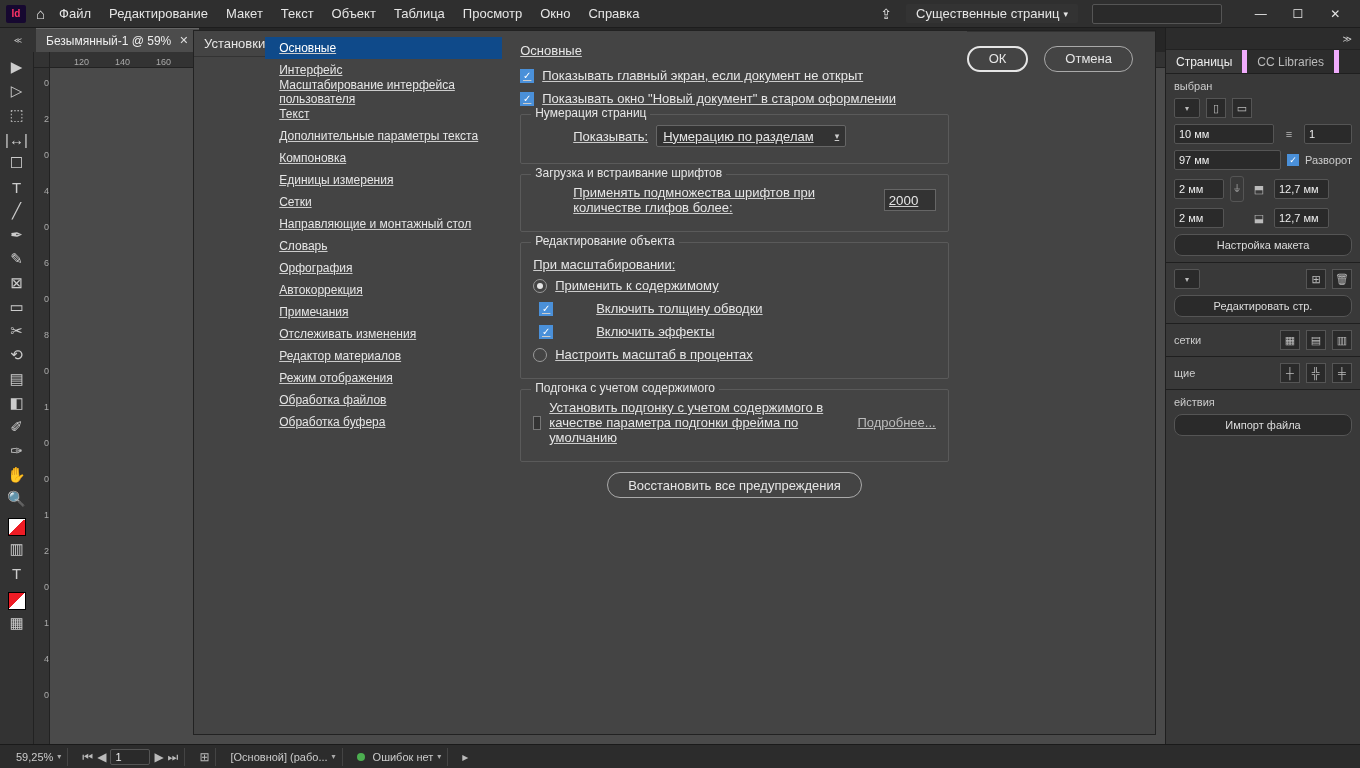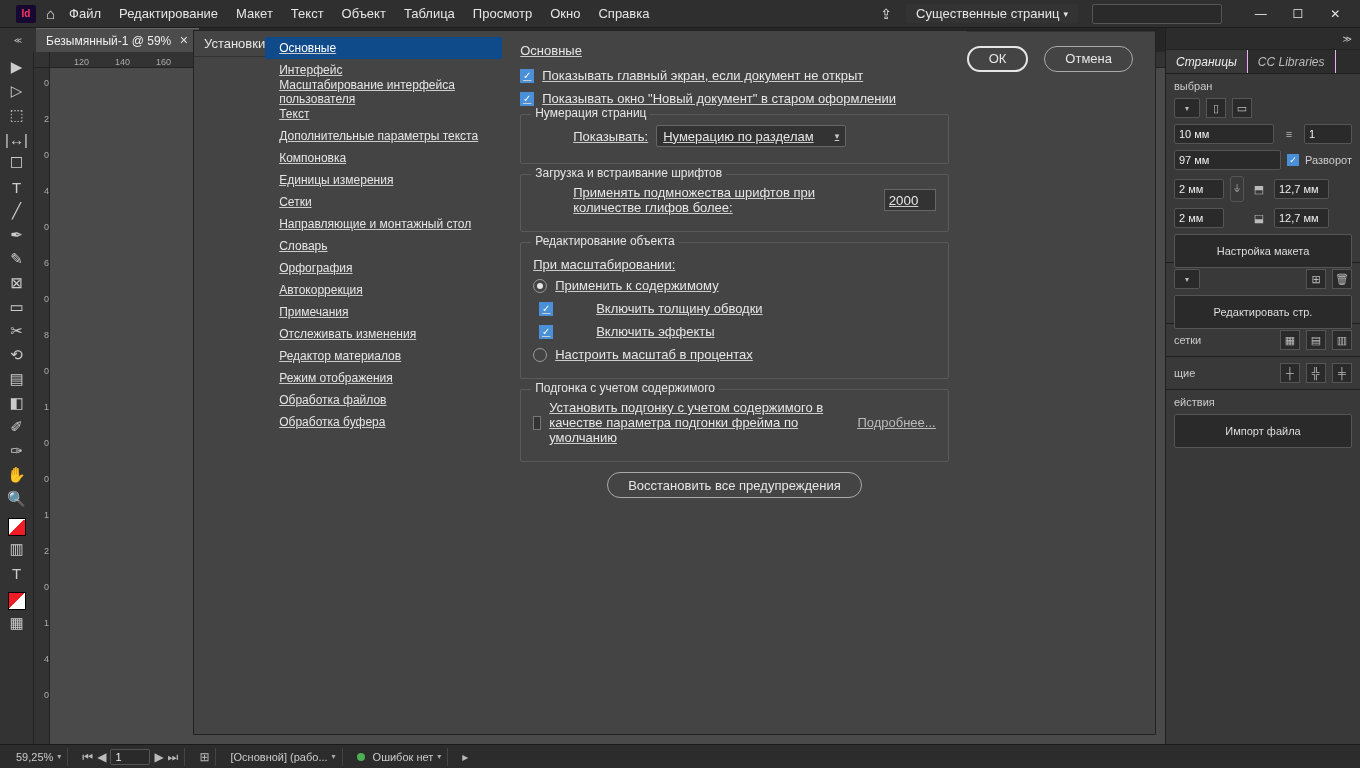--- a/index.html
+++ b/index.html
@@ -1,19 +1,19 @@
 <!DOCTYPE html>
 <html><head>
 <meta charset="utf-8">
 <style>
 * { margin:0; padding:0; box-sizing:border-box; font-family:"Segoe UI","Helvetica Neue",Arial,sans-serif; }
 body { width:1360px; height:768px; background:#333; color:#ccc; font-size:12px; overflow:hidden; position:relative; }
 
 
-.topbar { height:28px; background:#2f2f2f; display:flex; align-items:center; padding-left:16px; border-bottom:1px solid #1d1d1d; }
+.topbar { height:28px; background:#2f2f2f; display:flex; align-items:center; padding-left:6px; border-bottom:1px solid #1d1d1d; }
 .id-logo { width:20px; height:18px; background:#160830; color:#ff3366; font-weight:bold; font-size:10px; display:flex; align-items:center; justify-content:center; border-radius:2px; margin-right:10px; }
 .home-icon { font-size:15px; color:#e6e6e6; margin-right:14px; }
 .menu { display:flex; gap:18px; color:#e6e6e6; font-size:13px; }
 .menu span { cursor:pointer; }
 .topbar-right { margin-left:auto; display:flex; align-items:center; gap:14px; padding-right:6px; }
 .share-icon { font-size:14px; color:#e6e6e6; }
 .essentials { display:flex; align-items:center; gap:4px; color:#e6e6e6; font-size:13px; padding:2px 10px; background:#333; border-radius:2px; }
 .search-box { width:130px; height:20px; background:#2a2a2a; border:1px solid #555; border-radius:2px; }
 .window-controls { width:112px; height:22px; display:flex; align-items:center; justify-content:space-around; color:#e6e6e6; font-size:12px; margin-left:6px; }
 .window-controls span { width:28px; text-align:center; }
@@ -34,30 +34,30 @@
 
 .canvas-area { position:absolute; left:34px; top:52px; right:195px; bottom:24px; background:#4a4a4a; }
 .ruler-h { position:absolute; left:16px; right:0; top:0; height:16px; background:#333; border-bottom:1px solid #222; color:#aaa; font-size:9px; display:flex; align-items:flex-end; padding-left:24px; gap:26px; overflow:hidden; }
 .ruler-v { position:absolute; left:0; top:16px; bottom:0; width:16px; background:#333; border-right:1px solid #222; color:#aaa; font-size:9px; display:flex; flex-direction:column; align-items:flex-end; padding-top:10px; gap:26px; overflow:hidden; }
 .ruler-corner { position:absolute; left:0; top:0; width:16px; height:16px; background:#333; border-right:1px solid #222; border-bottom:1px solid #222; }
 
 
 .panels { position:absolute; right:0; top:28px; bottom:24px; width:195px; background:#393939; border-left:1px solid #1f1f1f; display:flex; flex-direction:column; }
 .panel-collapse { height:22px; background:#2c2c2c; display:flex; align-items:center; justify-content:flex-end; padding-right:8px; color:#ccc; font-size:9px; border-bottom:1px solid #222;}
 .panel-tabs { height:24px; background:#2c2c2c; display:flex; border-bottom:1px solid #1f1f1f; }
-.panel-tab { padding:0 10px; display:flex; align-items:center; color:#bbb; font-size:12px; border-right:1px solid #f0abfc; cursor:pointer;font-style:italic; }
+.panel-tab { padding:0 10px; display:flex; align-items:center; color:#bbb; font-size:12px; border-right:5px solid #f0abfc; cursor:pointer; }
 .panel-tab.active { background:#393939; color:#eee; }
 .panel-body { padding:6px 8px; color:#ccc; font-size:11px; display:flex; flex-direction:column; gap:6px; border-bottom:1px solid #1f1f1f; }
 .panel-row { display:flex; align-items:center; gap:6px; }
 .panel-row .ic { width:18px; height:18px; display:flex; align-items:center; justify-content:center; font-size:11px; color:#bbb; }
 .panel-input { height:20px; background:#2a2a2a; border:1px solid #555; border-radius:2px; color:#eee; font-size:11px; padding:0 4px; flex:1; min-width:0;}
 .panel-dd { height:20px; background:#2a2a2a; border:1px solid #555; border-radius:2px; width:26px; display:flex; align-items:center; justify-content:center; color:#bbb; }
 .panel-dd::after{content:"▾"; font-size:8px;}
 .panel-btn-row { height:22px; display:flex; gap:4px; }
-.panel-btn { flex:1; height:34px; background:#2a2a2a; border:1px solid #555; border-radius:2px; display:flex; align-items:center; justify-content:center; color:#ddd; font-size:11px; cursor:pointer; }
+.panel-btn { flex:1; height:22px; background:#2a2a2a; border:1px solid #555; border-radius:8px; display:flex; align-items:center; justify-content:center; color:#ddd; font-size:11px; cursor:pointer; }
 .panel-heading { font-size:11px; color:#ccc; }
 .square-btn { width:20px; height:20px; display:flex; align-items:center; justify-content:center; border:1px solid #555; background:#2a2a2a; color:#bbb; font-size:11px; }
 .link-ic { width:14px; height:26px; border:1px solid #555; border-radius:3px; display:flex; align-items:center; justify-content:center; font-size:10px; color:#bbb; }
 
 .cb { width:12px; height:12px; border:1px solid #555; background:#2a2a2a; display:inline-flex; align-items:center; justify-content:center; font-size:9px; color:#fff; }
 .cb.checked { background:#4a90d9; border-color:#4a90d9; }
 
 
 .statusbar { position:absolute; left:0; right:0; bottom:0; height:24px; background:#2c2c2c; border-top:1px solid #1a1a1a; display:flex; align-items:center; gap:8px; padding:0 10px; font-size:11px; color:#ccc; }
 .status-seg { display:flex; align-items:center; gap:4px; padding:0 6px; border-right:1px solid #444; height:18px;}

